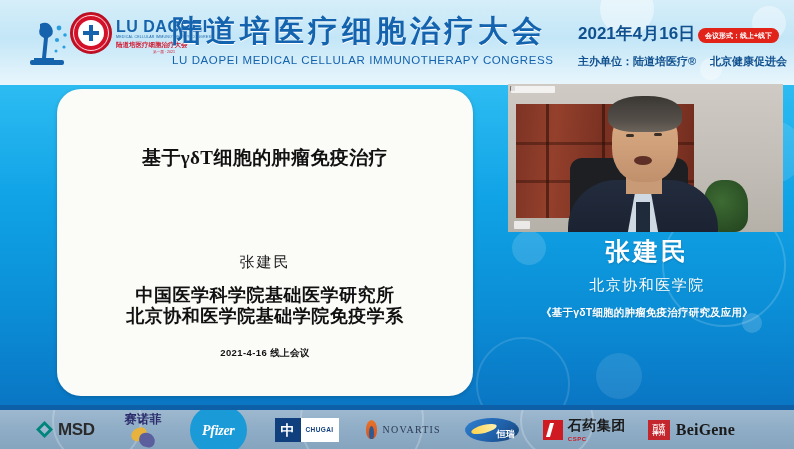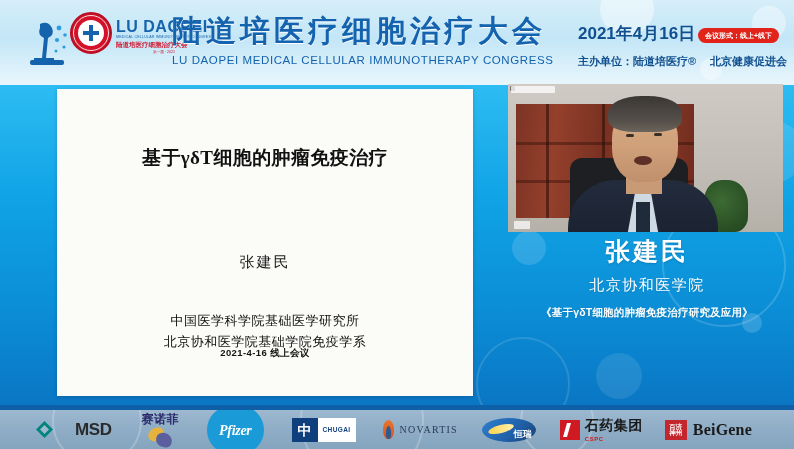--- a/index.html
+++ b/index.html
@@ -77,34 +77,34 @@
   .d1{width:120px;height:120px;left:662px;top:118px;}
   .d2{width:62px;height:62px;left:742px;top:36px;background:rgba(255,255,255,0.12);border:none;}
   .d3{width:34px;height:34px;left:512px;top:146px;background:rgba(255,255,255,0.14);border:none;}
   .d4{width:90px;height:90px;left:476px;top:252px;border-color:rgba(255,255,255,0.13);}
   .d5{width:46px;height:46px;left:596px;top:268px;background:rgba(255,255,255,0.10);border:none;}
   .d6{width:20px;height:20px;left:742px;top:228px;background:rgba(255,255,255,0.16);border:none;}
 
   
   .slide{
     position:absolute;left:57px;top:89px;width:416px;height:307px;
-    background:#fbfbf8;box-shadow:0 1px 4px rgba(0,0,0,.18);
+    background:#fbfbf8;box-shadow:0 1px 4px rgba(0,0,0,.18);border-radius:24px;
   }
   .slide-title{
     position:absolute;left:0;top:56px;width:100%;text-align:center;
     font-family:"Liberation Serif","DejaVu Serif",serif;
     font-size:19px;font-weight:bold;color:#111;letter-spacing:.4px;
   }
   .slide-speaker{
     position:absolute;left:0;top:164px;width:100%;text-align:center;
     font-size:15px;color:#1a1a1a;letter-spacing:2px;
   }
   .slide-affil{
-    position:absolute;left:0;top:221px;width:100%;text-align:center;
-    font-size:13px;color:#111;line-height:21px;letter-spacing:.5px;font-weight:400;
+    position:absolute;left:0;top:196px;width:100%;text-align:center;
+    font-size:18px;color:#111;line-height:21px;letter-spacing:.5px;font-weight:700;
   }
   .slide-meta{
     position:absolute;left:0;top:258px;width:100%;text-align:center;
     font-size:9.5px;font-weight:bold;color:#111;letter-spacing:.4px;
   }
 
   
   .video{
     position:absolute;left:508px;top:84px;width:275px;height:148px;
     background:#b9b4ad;overflow:hidden;
@@ -158,21 +158,21 @@
     background:linear-gradient(180deg,#9db8cf 0%,#8fadc6 50%,#85a4be 100%);
     overflow:hidden;
   }
   .foot-arc{position:absolute;border-radius:50%;border:2px solid rgba(255,255,255,0.22);}
   .fa1{width:86px;height:86px;left:52px;top:-34px;}
   .fa2{width:120px;height:120px;left:300px;top:-52px;}
   .fa3{width:70px;height:70px;left:520px;top:-26px;}
   .logos{position:absolute;left:0;top:0;width:794px;height:39px;display:flex;align-items:center;}
   .lg{display:flex;align-items:center;justify-content:center;height:39px;white-space:nowrap;}
 
-  .msd{margin-left:36px;gap:17px;}
+  .msd{margin-left:36px;}
   .msd .mark{width:17px;height:17px;background:#00857c;
     clip-path:polygon(50% 0,100% 50%,50% 100%,0 50%);position:relative;margin-right:5px;}
   .msd .mark:after{content:"";position:absolute;left:4px;top:4px;width:9px;height:9px;background:#9db8cf;
     clip-path:polygon(50% 0,100% 50%,50% 100%,0 50%);}
   .msd .t{font-size:17px;font-weight:bold;color:#2a2a2a;letter-spacing:-.4px;}
 
   .sanofi{margin-left:30px;flex-direction:column;}
   .sanofi .t{font-size:12px;font-weight:bold;color:#2a2a6a;letter-spacing:.5px;}
   .sanofi .swirl{width:26px;height:20px;margin-left:2px;position:relative;}
   .sanofi .swirl:before{content:"";position:absolute;left:0;top:0;width:16px;height:13px;

